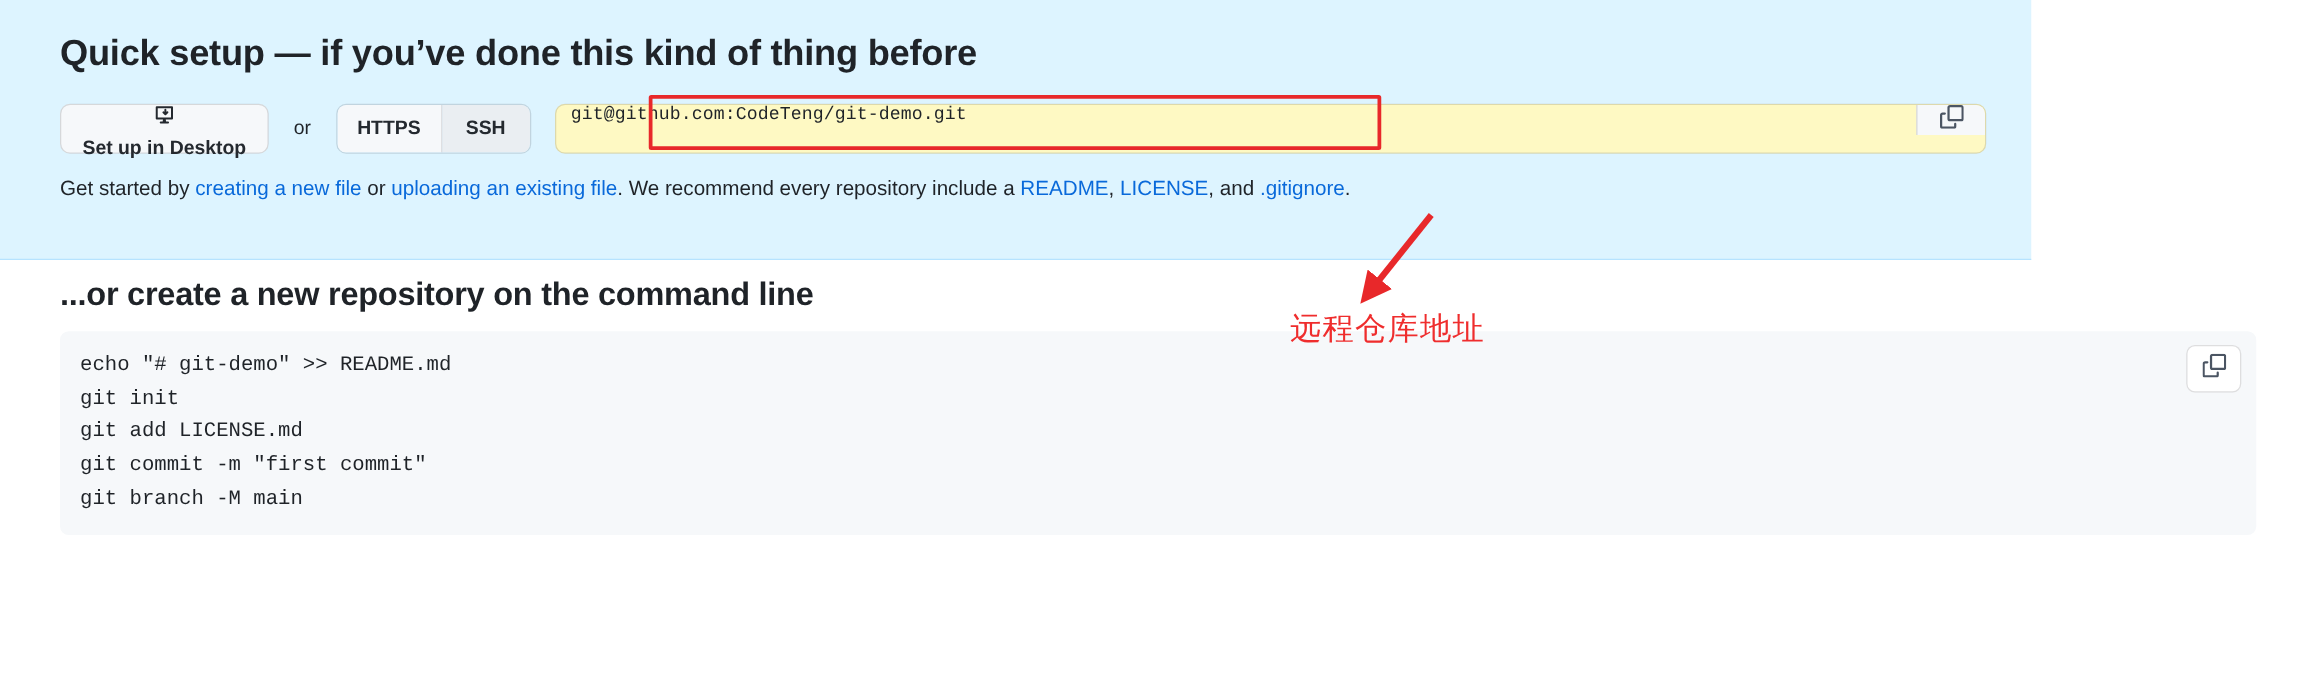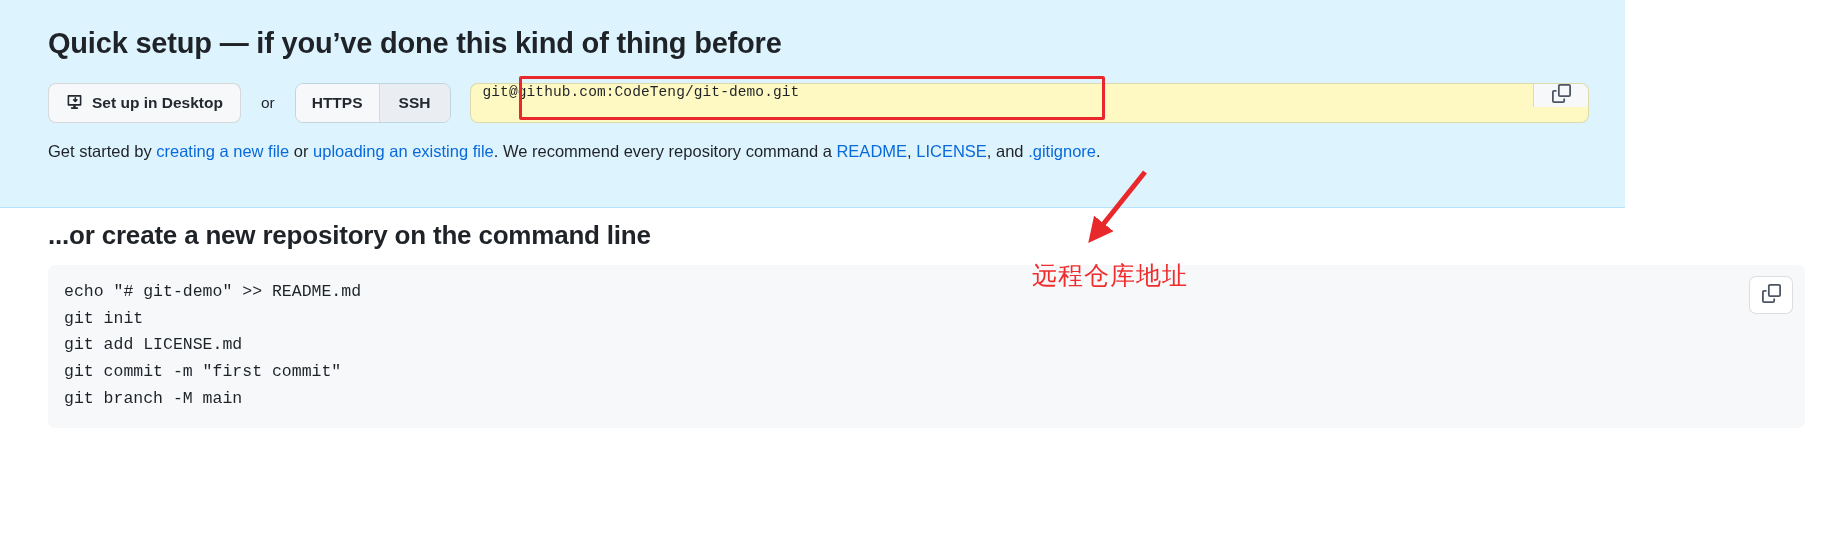--- a/index.html
+++ b/index.html
@@ -53,20 +53,21 @@
     padding: 0 17px;
     background: #f6f8fa;
     border: 1px solid rgba(31,35,40,0.15);
     border-radius: 8px;
     font-size: 15.5px;
     font-weight: 600;
     color: #24292f;
     cursor: pointer;
     box-sizing: border-box;
     white-space: nowrap;
+    flex-direction: column;
   }
   .btn-desktop svg { display: block; }
 
   .or-text {
     font-size: 15.5px;
     color: #1F2328;
     margin: 0 20px;
     white-space: nowrap;
   }
 
@@ -218,21 +219,20 @@
   }
   .annot-text {
     position: absolute;
     left: 1032px;
     top: 246px;
     font-family: "DejaVu Sans", sans-serif;
     font-size: 25px;
     color: #ef2d2d;
     white-space: nowrap;
     letter-spacing: 1px;
-    margin-top: 13px;
   }
 </style>
 </head>
 <body>
 
 <div class="quick-setup">
   <div class="qs-inner">
     <h2 class="qs-title">Quick setup — if you’ve done this kind of thing before</h2>
 
     <div class="qs-row">
@@ -261,21 +261,21 @@
             <svg width="19" height="19" viewBox="0 0 16 16" fill="#4b5563" aria-hidden="true">
               <path d="M0 6.75C0 5.784.784 5 1.75 5h1.5a.75.75 0 0 1 0 1.5h-1.5a.25.25 0 0 0-.25.25v7.5c0 .138.112.25.25.25h7.5a.25.25 0 0 0 .25-.25v-1.5a.75.75 0 0 1 1.5 0v1.5A1.75 1.75 0 0 1 9.25 16h-7.5A1.75 1.75 0 0 1 0 14.25Z"></path>
               <path d="M5 1.75C5 .784 5.784 0 6.75 0h7.5C15.216 0 16 .784 16 1.75v7.5A1.75 1.75 0 0 1 14.25 11h-7.5A1.75 1.75 0 0 1 5 9.25Zm1.75-.25a.25.25 0 0 0-.25.25v7.5c0 .138.112.25.25.25h7.5a.25.25 0 0 0 .25-.25v-7.5a.25.25 0 0 0-.25-.25Z"></path>
             </svg>
           </span>
         </div>
       </div>
     </div>
 
     <div class="qs-help">
-      <span>Get started by </span><a>creating a new file</a><span> or </span><a>uploading an existing file</a><span>. We recommend every repository command a </span><a>README</a><span>, </span><a>LICENSE</a><span>, and </span><a>.gitignore</a><span>.</span>
+      <span>Get started by </span><a>creating a new file</a><span> or </span><a>uploading an existing file</a><span>. We recommend every repository include a </span><a>README</a><span>, </span><a>LICENSE</a><span>, and </span><a>.gitignore</a><span>.</span>
     </div>
   </div>
 
   <div class="red-box"></div>
 </div>
 
 <div class="cmd-section">
   <h2 class="cmd-title">...or create a new repository on the command line</h2>
 
   <div class="code-block">

